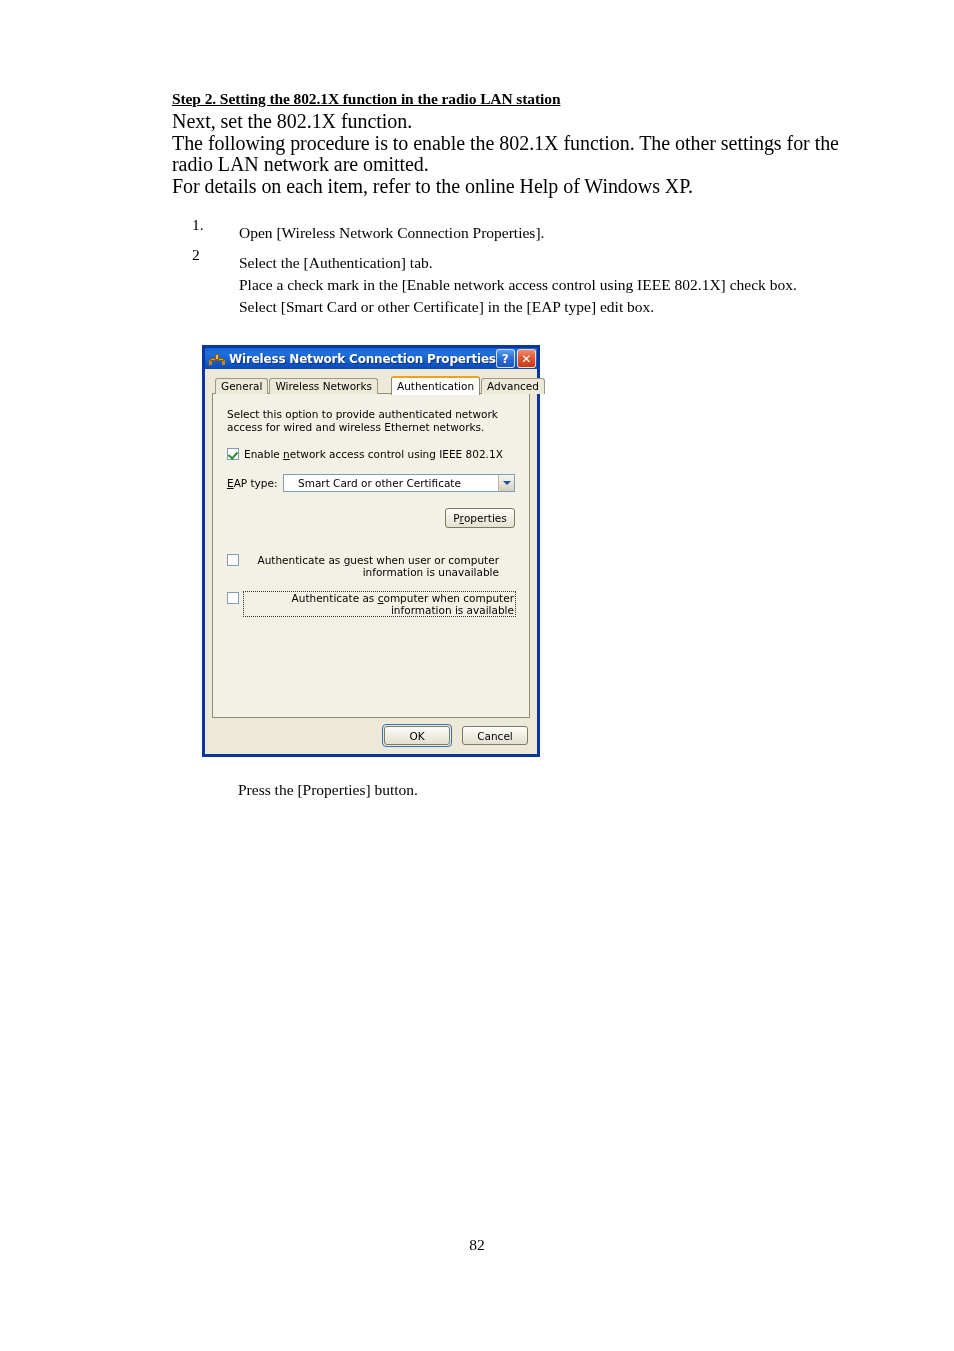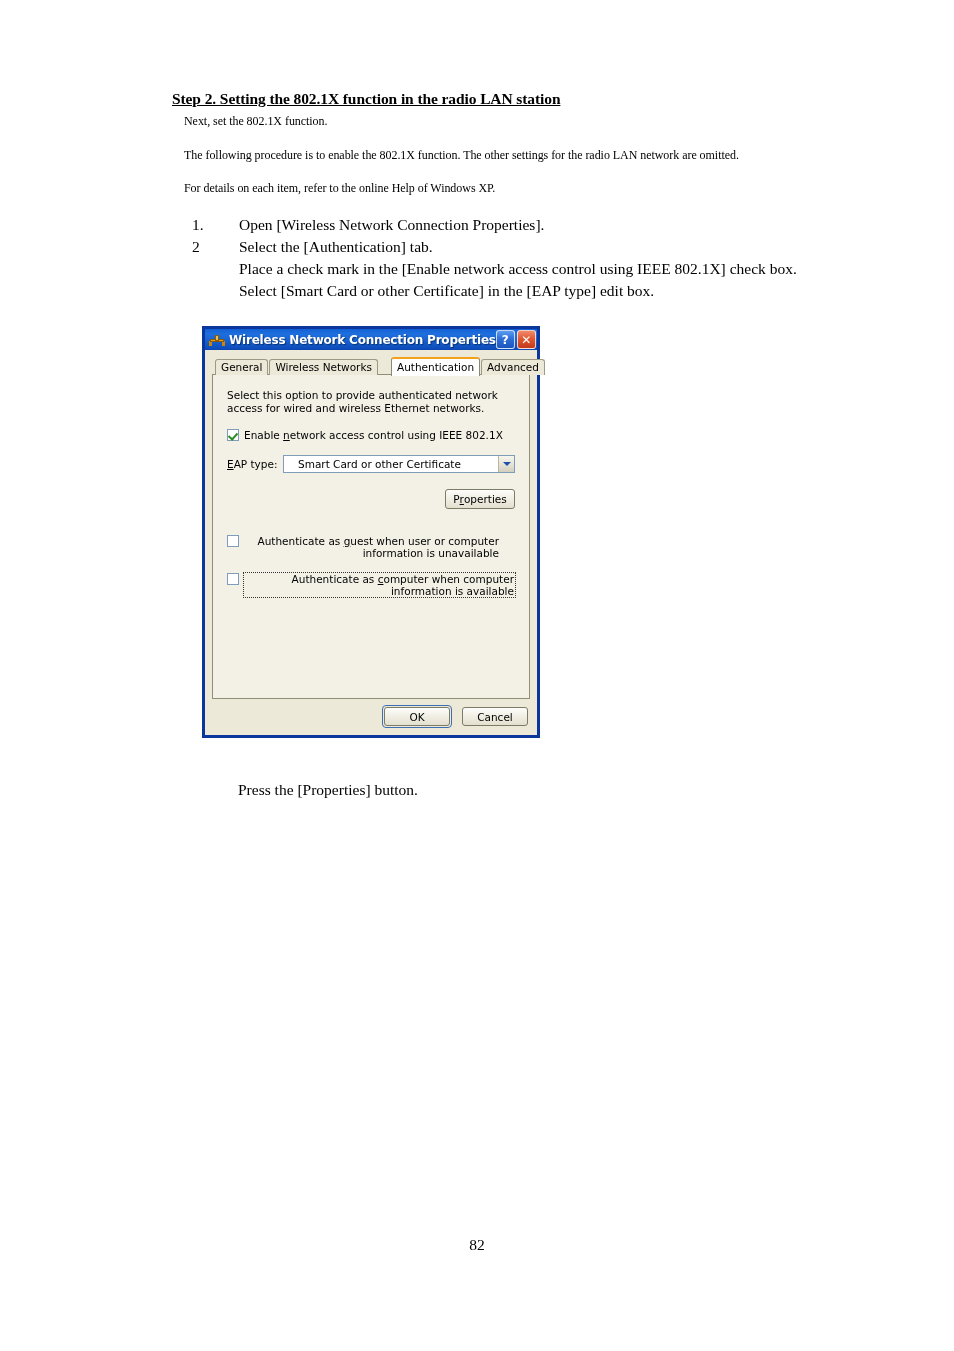--- a/index.html
+++ b/index.html
@@ -26,44 +26,44 @@
   .step-heading {
     font-family: "Liberation Serif", serif;
     font-weight: bold;
     font-size: 15.5px;
     line-height: 21px;
     text-decoration: underline;
     display: inline-block;
     letter-spacing: -0.1px;
   }
   .para {
-    font-size: 12px;
+    font-size: 20px;
     line-height: 21.5px;
-    margin: 12px;
+    margin: 0;
     letter-spacing: -0.05px;
     font-family: Liberation Serif, serif;
   }
   .para.first { margin-top: 2px; }
 
   .steps {
     position: absolute;
     left: 192px;
     top: 214px;
     width: 700px;
   }
   .step-row {
     display: flex;
     font-size: 15.5px;
     line-height: 22px;
   }
   .step-num {
     width: 47px;
     flex: 0 0 47px;
   }
-  .step-text { flex: 1 1 auto; }
+  .step-text { flex: 1 1 auto; margin-top: 8px; }
   .step-sub {
     margin-left: 47px;
     font-size: 15.5px;
     line-height: 22px;
   }
 
   .press-note {
     position: absolute;
     left: 238px;
     top: 779px;
@@ -77,21 +77,21 @@
     top: 1236px;
     width: 954px;
     text-align: center;
     font-size: 15.5px;
   }
 
   
   .xp-dialog {
     position: absolute;
     left: 202px;
-    top: 326px;
+    top: 345px;
     width: 338px;
     height: 412px;
     background: #bef264;
     border: 3px solid #0b379c;
     border-top: none;
     box-sizing: border-box;
     font-family: "DejaVu Sans", "Liberation Sans", sans-serif;
     display: flex;
     flex-direction: column;
   }

